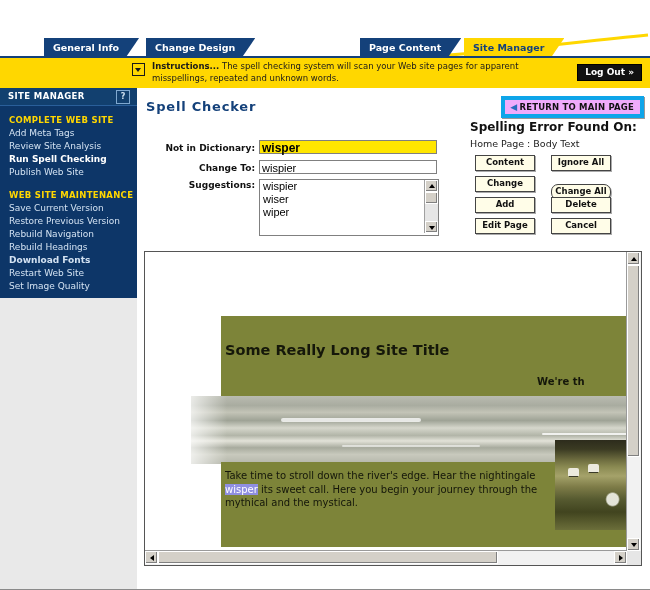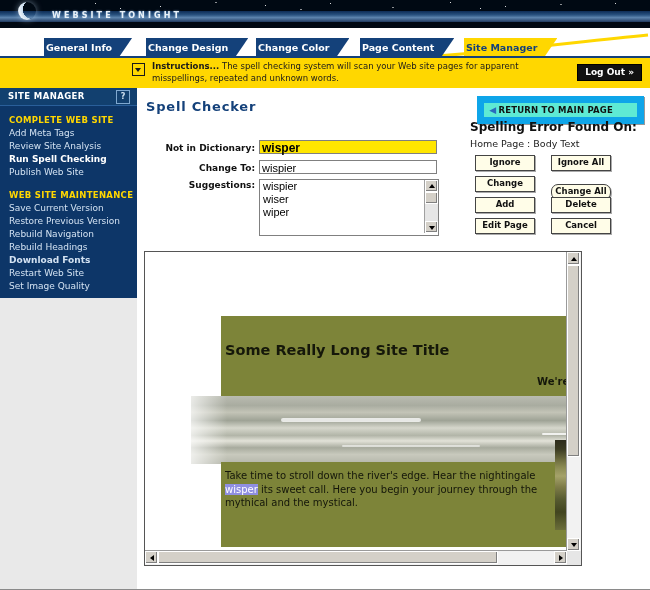--- a/index.html
+++ b/index.html
@@ -67,21 +67,21 @@
   .tabbar {
     position:absolute; left:0; top:38px; width:650px; height:20px;
   }
   .tab {
     position:absolute; top:0; height:19px;
     background:#14417a;
     color:#ffffff;
     font-family:"DejaVu Sans", sans-serif;
     font-size:9.5px; font-weight:bold;
     line-height:19px;
-    padding-left:2px; padding-right:20px;
+    padding-left:9px; padding-right:20px;
     white-space:nowrap;
     clip-path: polygon(0 0, 100% 0, calc(100% - 13px) 100%, 0 100%);
     cursor:pointer;
   }
   .tab.active { background:#ffd700; color:#14417a; }
 
   .tabrule {
     position:absolute; left:0; top:56px; width:650px; height:2px; background:#14417a;
   }
 
@@ -166,24 +166,24 @@
     background:#ffffff;
   }
   .page-title {
     position:absolute; left:6px; top:11px;
     font-family:"DejaVu Sans", sans-serif;
     font-size:13px; font-weight:bold; letter-spacing:.8px;
     color:#14417a;
   }
   .return-btn {
     position:absolute; right:6px; top:8px;
-    background:#5eead4; border:7px solid #0ea5e9;
+    background:#f0abfc; border:4px solid #0ea5e9;
     font-family:"DejaVu Sans", sans-serif;
     font-size:8.5px; font-weight:bold; letter-spacing:.2px;
-    color:#111; padding:2px 24px 2px 5px;
+    color:#111; padding:2px 6px 2px 5px;
     cursor:pointer; white-space:nowrap;
     box-shadow: 1px 1px 0 #999;
   }
   .return-btn .arr { color:#2a6bbd; font-size:9px; margin-right:2px; }
 
   
   .lbl {
     position:absolute; text-align:right; width:95px;
     font-family:"DejaVu Sans", sans-serif;
     font-size:9px; font-weight:bold; color:#111;
@@ -245,21 +245,21 @@
     position:absolute; width:58px; height:14px;
     background:#fffde8; border:1px solid #444;
     font-family:"DejaVu Sans", sans-serif;
     font-size:8.5px; font-weight:bold; color:#111;
     text-align:center; line-height:13px;
     cursor:pointer; box-shadow:1px 1px 0 #aaa;
   }
 
   
   .preview {
-    position:absolute; left:4px; top:163px; width:438px; height:315px;
+    position:absolute; left:4px; top:163px; width:498px; height:315px;
     border:1px solid #555; background:#ffffff; overflow:hidden;
     box-sizing:border-box;
   }
   .pv-inner { position:absolute; left:2px; top:2px; width:479px; height:293px; overflow:hidden; background:#fff; }
 
   .pv-banner {
     position:absolute; left:74px; top:62px; width:420px; height:85px;
     background:#7d8439;
   }
   .pv-sitetitle {
@@ -341,55 +341,36 @@
     position:absolute; background:#d4d0c8; border:1px solid #fff; box-sizing:border-box;
     box-shadow: inset -1px -1px 0 #808080; cursor:pointer;
   }
   .bottomline { position:absolute; left:0; bottom:0; width:650px; height:1px; background:#8a8a8a; }
 </style>
 </head>
 <body>
 
 <div id="app">
 
-  <div class="starband">
-    <div class="skyband"></div>
-    <div class="moon"></div>
-    <div class="star" style="left:95px;  top:3px;"></div>
-    <div class="star" style="left:160px; top:6px;"></div>
-    <div class="star d" style="left:215px; top:2px;"></div>
-    <div class="star" style="left:265px; top:5px;"></div>
-    <div class="star" style="left:330px; top:3px;"></div>
-    <div class="star d" style="left:392px; top:7px;"></div>
-    <div class="star" style="left:450px; top:2px;"></div>
-    <div class="star" style="left:505px; top:6px;"></div>
-    <div class="star d" style="left:560px; top:4px;"></div>
-    <div class="star" style="left:615px; top:3px;"></div>
-    <div class="star" style="left:120px; top:8px;"></div>
-    <div class="star d" style="left:300px; top:9px;"></div>
-    <div class="star" style="left:480px; top:8px;"></div>
-    <div class="wt">WEBSITE TONIGHT</div>
-  </div>
 
   <div class="logostrip">
     <div class="swoosh">
       <svg width="270" height="32" viewBox="0 0 270 32" xmlns="http://www.w3.org/2000/svg">
         <path d="M0 28 C 70 26, 150 16, 268 4" stroke="#ffd700" stroke-width="3" fill="none"></path>
       </svg>
     </div>
     <div class="logo">
       <div><span class="lmain">Starfield</span><span class="ltm">TM</span></div>
       <div class="lsub">TECHNOLOGIES, INC.</div>
     </div>
   </div>
 
   <div class="tabbar">
     <div class="tab" style="left:44px;">General Info</div>
     <div class="tab" style="left:146px;">Change Design</div>
-    <div class="tab" style="left:256px;">Change Color</div>
     <div class="tab" style="left:360px;">Page Content</div>
     <div class="tab active" style="left:464px;">Site Manager</div>
   </div>
   <div class="tabrule"></div>
 
   <div class="instrbar">
     <div class="instr-toggle"></div>
     <div class="instr-text">
       <b>Instructions...</b><span> The spell checking system will scan your Web site pages for apparent misspellings, repeated and unknown words.</span>
     </div>
@@ -442,21 +423,21 @@
       <div class="lb-scroll">
         <div class="lb-arrow up"></div>
         <div class="lb-thumb"></div>
         <div class="lb-arrow dn"></div>
       </div>
     </div>
 
     <div class="err-title">Spelling Error Found On:</div>
     <div class="err-loc">Home Page : Body Text</div>
 
-    <div class="abtn" style="left:335px; top:67px;">Ignore</div>
+    <div class="abtn" style="left:335px; top:67px;">Content</div>
     <div class="abtn" style="left:411px; top:67px;">Ignore All</div>
     <div class="abtn" style="left:335px; top:88px;">Change</div>
     <div class="abtn" style="left:411px; top:96px;border-radius:7px;">Change All</div>
     <div class="abtn" style="left:335px; top:109px;">Add</div>
     <div class="abtn" style="left:411px; top:109px;">Delete</div>
     <div class="abtn" style="left:335px; top:130px;">Edit Page</div>
     <div class="abtn" style="left:411px; top:130px;">Cancel</div>
 
     <div class="preview">
       <div class="pv-inner">

